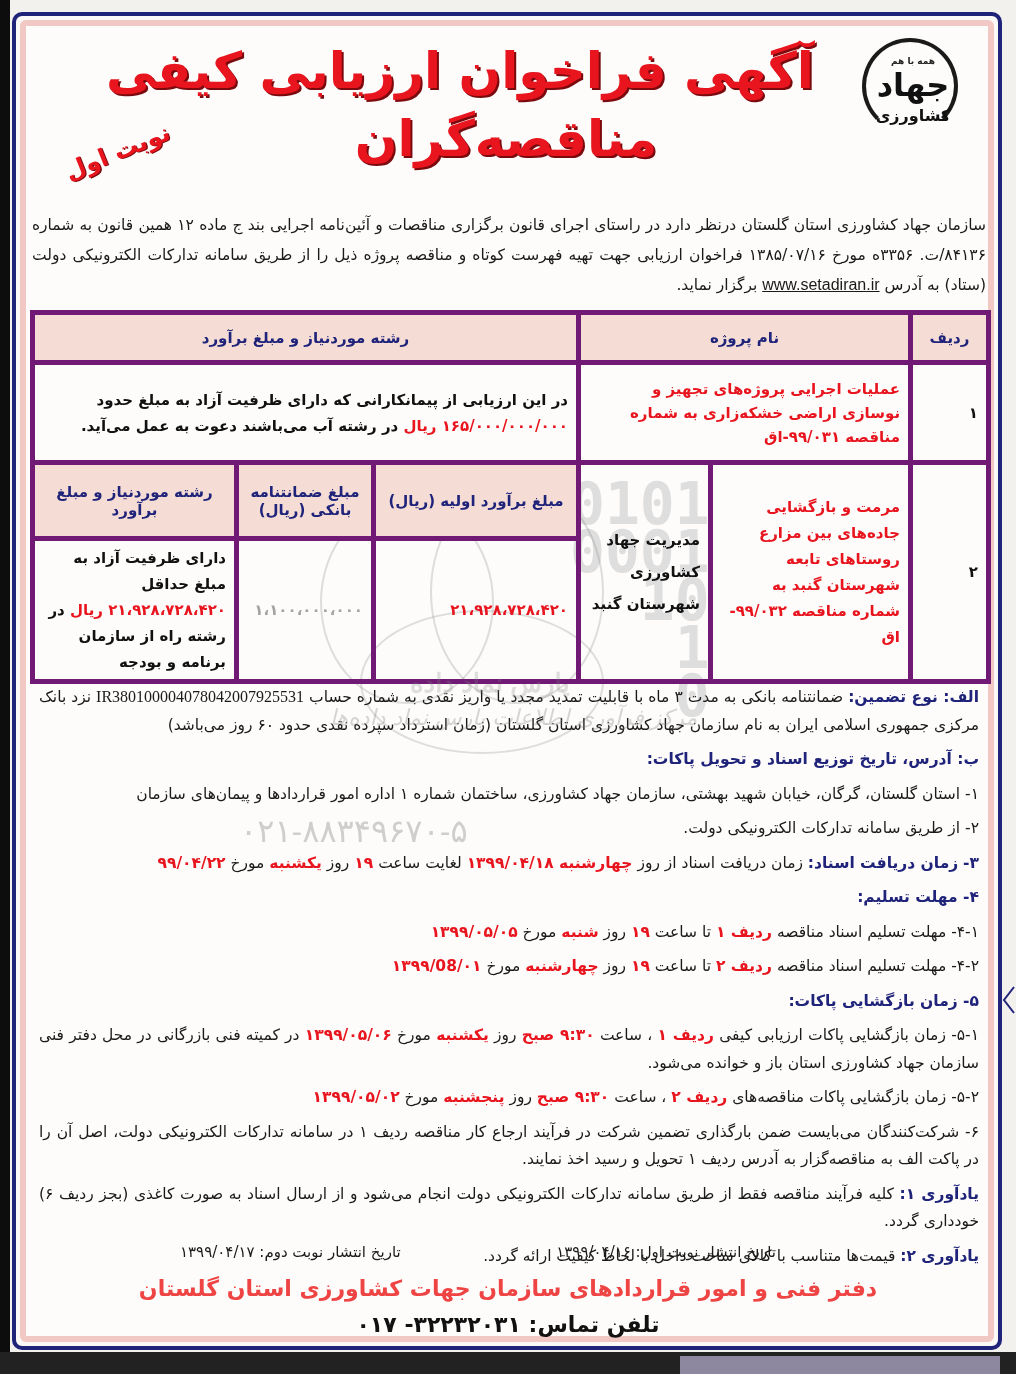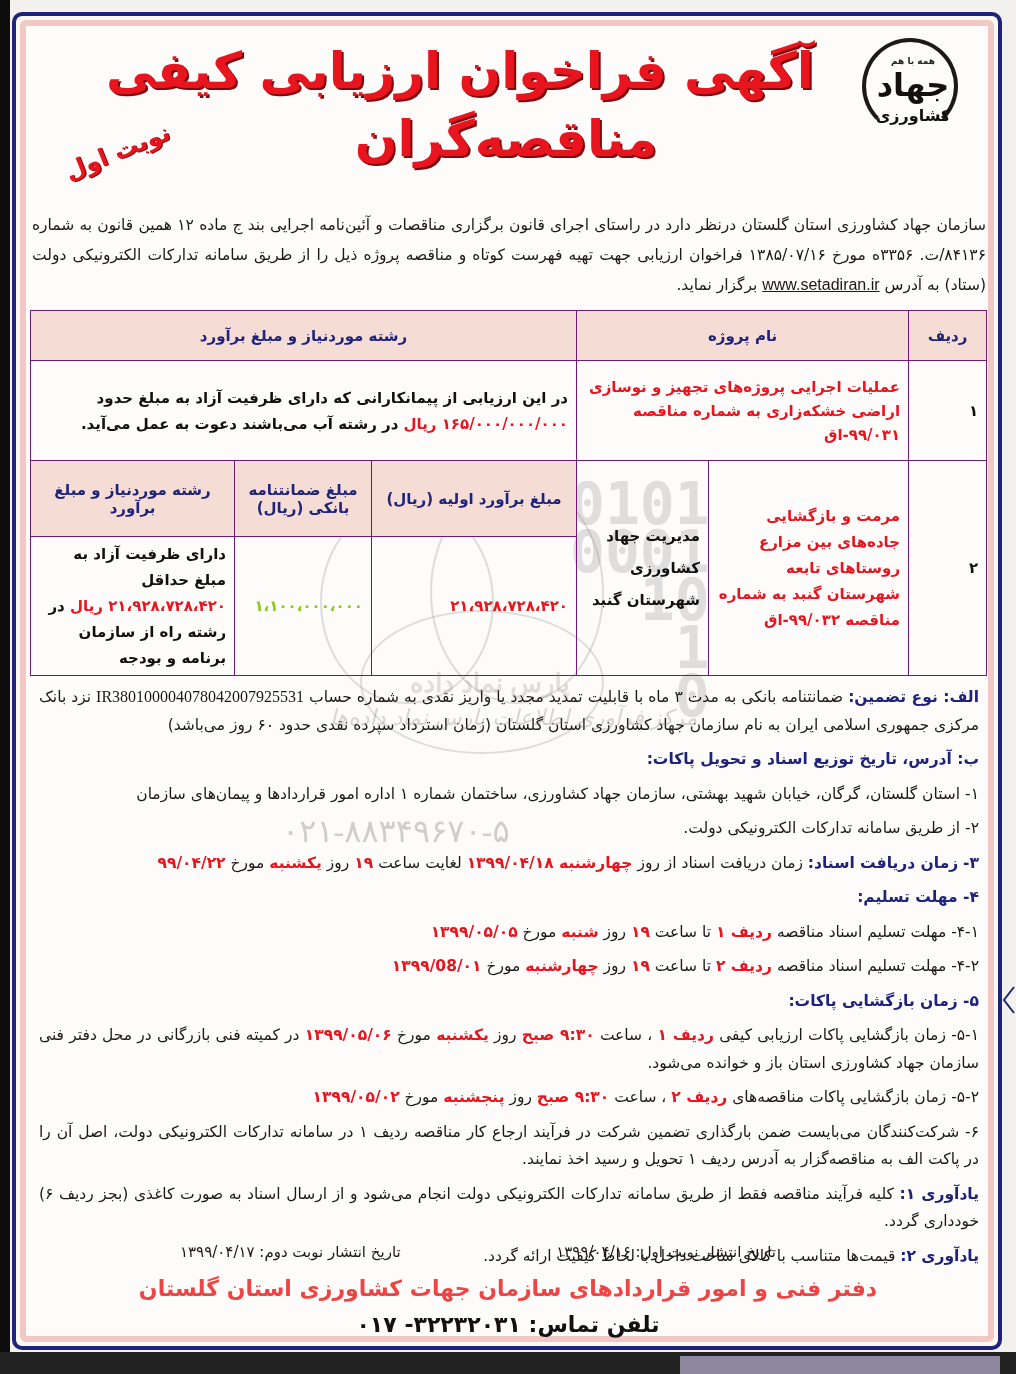--- a/index.html
+++ b/index.html
@@ -55,21 +55,21 @@
     color:#1a1a1a; text-align:justify; text-align-last:right;
   }
   .intro .url { font-family:"Liberation Sans", sans-serif; font-size:16px;text-decoration:underline; }
 
   
   table.projects {
     position:absolute; left:30px; top:310px; width:956px; border-collapse:collapse;
     font-size:15px; color:#111; table-layout:fixed;
   }
   table.projects td, table.projects th {
-    border:1px solid #701a75; vertical-align:middle; padding:4px 8px;
+    border:5px solid #701a75; vertical-align:middle; padding:4px 8px;
   }
   table.projects th { background:#f5ddd6; color:#1f237a; font-weight:bold; font-size:15px; }
   .red { color:#e8141e; font-weight:bold; }
   .blue { color:#1f237a; font-weight:bold; }
   .bold { font-weight:bold; }
 
   .body-text {
     position:absolute; left:32px; right:30px; font-size:15.5px; line-height:27.5px; color:#1a1a1a;
   }
   .body-text p { margin:7px; }
@@ -87,21 +87,21 @@
     position:absolute; left:0; right:0; top:1312px; text-align:center; font-size:22px; font-weight:bold; color:#111;
   }
 
   .watermark {
     position:absolute; left:300px; top:460px; width:420px; height:460px; pointer-events:none;
   }
   .watermark .num { position:absolute; left:270px; top:20px; font-size:58px; font-weight:bold; color:rgba(120,120,120,0.22); line-height:48px; font-family:"DejaVu Sans Mono", monospace; }
   .watermark .petal { position:absolute; border:2px solid rgba(150,150,150,0.3); border-radius:50%; }
   .wm-text1 { position:absolute; left:330px; top:705px; font-size:22px; color:rgba(120,120,120,0.3); font-style:italic; font-family:"DejaVu Serif", serif; }
   .wm-text2 { position:absolute; left:410px; top:668px; font-size:26px; font-weight:bold; color:rgba(130,130,130,0.25); font-family:"Liberation Sans", sans-serif; }
-  .wm-phone { position:absolute; left:240px; top:812px; font-size:32px; color:rgba(120,120,120,0.35); font-family:Liberation Serif, serif; letter-spacing:2px;margin-left:42px; }
+  .wm-phone { position:absolute; left:240px; top:812px; font-size:32px; color:rgba(120,120,120,0.35); font-family:Liberation Sans, sans-serif; letter-spacing:2px; }
 
   .right-arrow {
     position:absolute; left:1002px; top:985px; width:14px; height:30px;
   }
 </style>
 </head>
 <body>
 
 <div class="page-bg"></div>
 <div class="left-strip"></div>
@@ -165,21 +165,21 @@
   <tr style="height:76px;">
     <td rowspan="2" class="bold">۲</td>
     <td rowspan="2" class="red" style="line-height:26px;">مرمت و بازگشایی جاده‌های بین مزارع روستاهای تابعه شهرستان گنبد به شماره مناقصه ۹۹/۰۳۲-اق</td>
     <td rowspan="2" class="bold" style="line-height:32px;">مدیریت جهاد کشاورزی شهرستان گنبد</td>
     <th>مبلغ برآورد اولیه (ریال)</th>
     <th>مبلغ ضمانتنامه بانکی (ریال)</th>
     <th>رشته موردنیاز و مبلغ برآورد</th>
   </tr>
   <tr style="height:126px;">
     <td class="red">۲۱،۹۲۸،۷۲۸،۴۲۰</td>
-    <td class="red" style="color:#84cc16;">۱،۱۰۰،۰۰۰،۰۰۰</td>
+    <td class="red" style="color:#a3a3a3;">۱،۱۰۰،۰۰۰،۰۰۰</td>
     <td class="bold" style="line-height:26px;">
       <span>دارای ظرفیت آزاد به مبلغ حداقل</span>
       <span class="red">۲۱،۹۲۸،۷۲۸،۴۲۰</span>
       <span class="red">ریال</span>
       <span>در رشته راه از سازمان برنامه و بودجه</span>
     </td>
   </tr>
 </tbody>
   </table>
 

